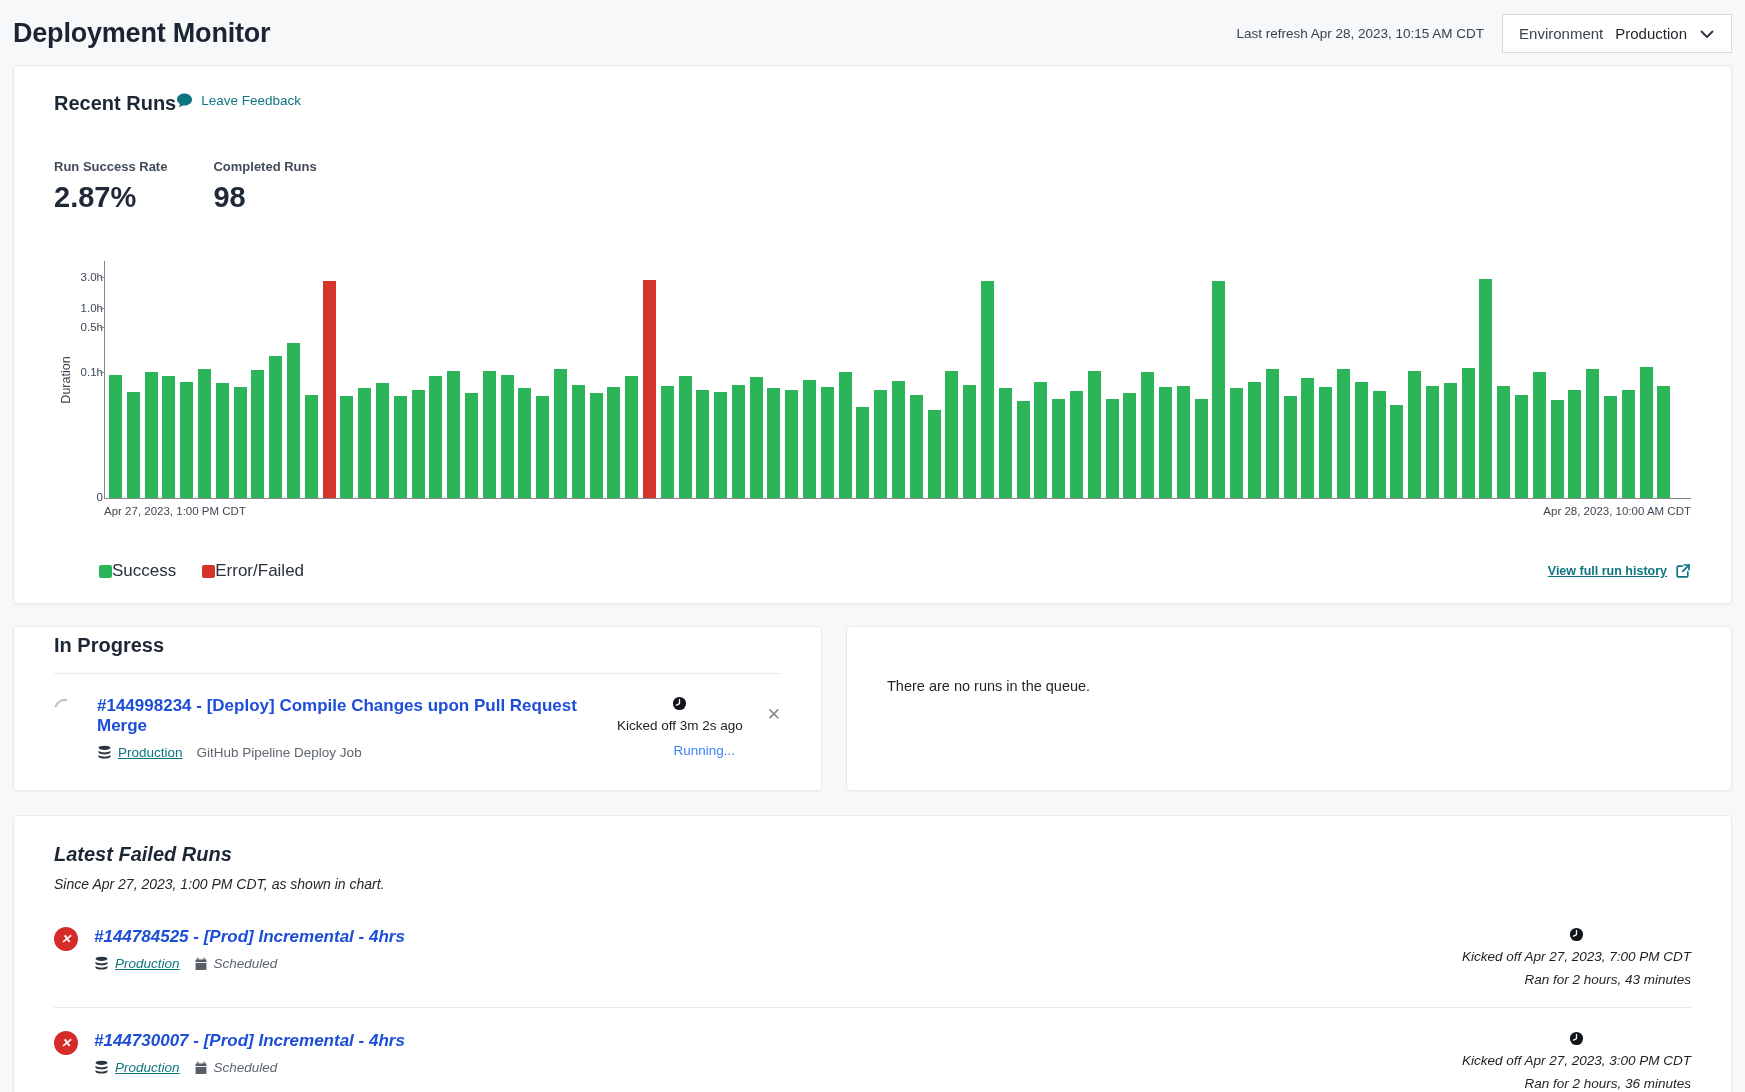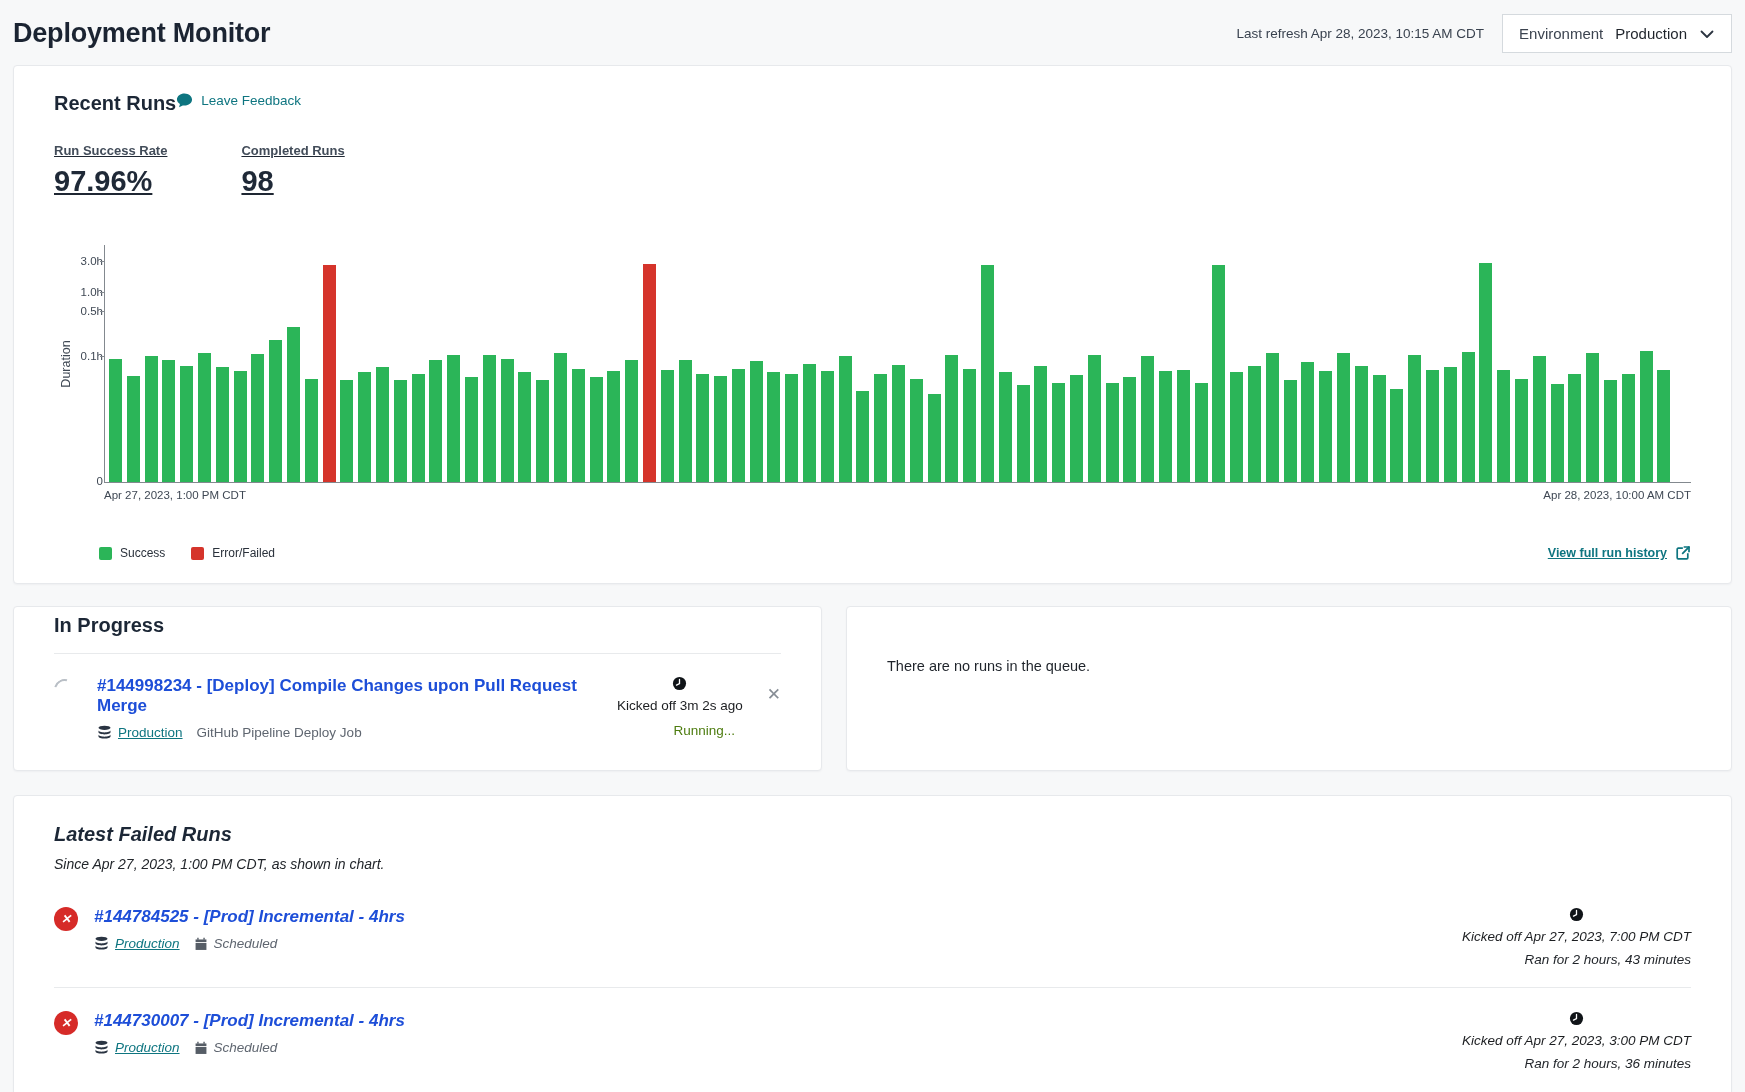--- a/index.html
+++ b/index.html
@@ -29,21 +29,21 @@
   .card {
     background:#fff; border:1px solid #e7e9ec; border-radius:4px;
     box-shadow:0 1px 2px rgba(20,30,40,0.04);
   }
   .card-h2 { font-size:20px; font-weight:bold; color:#1c2736; }
 
   
   .recent-runs { padding:26px 40px 22px 40px; margin-bottom:22px; }
   .rr-head { display:flex; align-items:flex-start; justify-content:flex-start; }
   .feedback-link { display:flex; align-items:center; gap:8px; font-size:13.5px; color:#0e7580; cursor:pointer; }
-  .stats { display:flex; gap:74px; margin-top:28px;text-decoration:underline; }
+  .stats { display:flex; gap:46px; margin-top:44px; }
   .stat-label { font-size:13px; font-weight:bold; color:#424c59; }
   .stat-value { font-size:29px; font-weight:bold; color:#1f2937; margin-top:7px; }
 
   
   .chart-wrap { margin-top:47px; }
   .plot-row { display:flex; }
   .y-gutter { width:50px; position:relative; height:238px; }
   .y-axis-title {
     position:absolute; left:-12px; top:50%;
     transform:translateY(-50%) rotate(-90deg);
@@ -57,21 +57,21 @@
   .bar { width:13px; background:#2bb558; }
   .bar.failed { background:#d5342b; }
   .y-tick-label {
     position:absolute; right:1px; font-size:11.5px; color:#3f4854; line-height:1;
   }
   .y-tick-mark { position:absolute; right:0; width:4px; height:1px; background:#83898f; }
   .x-labels { display:flex; justify-content:space-between; margin-left:50px; margin-top:6px;
     font-size:11.5px; color:#3f4854; }
   .legend-row { display:flex; align-items:center; justify-content:space-between; margin-top:44px; }
   .legend { display:flex; align-items:center; gap:26px; margin-left:45px; }
-  .legend-item { display:flex; align-items:center; gap:8px; font-size:12px; color:#2a313b; }
+  .legend-item { display:flex; align-items:center; font-size:17px; color:#2a313b; }
   .swatch { width:13px; height:13px; border-radius:2px; display:inline-block; }
   .view-history { display:flex; align-items:center; gap:8px; cursor:pointer; }
   .view-history a { font-size:12.5px; color:#0e7580; font-weight:bold; text-decoration:underline; }
 
   
   .mid-row { display:flex; gap:24px; margin-bottom:24px; }
   .in-progress { width:809px; padding:7px 40px 30px 40px; }
   .in-queue { flex:1; padding:25px 40px; }
   .ip-divider { height:1px; background:#e8eaec; margin-top:16px; }
   .ip-row { display:flex; margin-top:22px; }
@@ -82,21 +82,21 @@
   }
   .ip-main { margin-left:22px; flex:1; }
   .run-title { font-size:17px; font-weight:bold; color:#1d4ed8; }
   .run-subrow { display:flex; align-items:center; gap:14px; margin-top:9px; }
   .tag { display:flex; align-items:center; gap:6px; }
   .prod-link { font-size:13.5px; color:#0e7580; text-decoration:underline; cursor:pointer; }
   .muted { font-size:13.5px; color:#5f6670; }
   .ip-right { display:flex; flex-direction:column; align-items:flex-end; gap:10px; }
   .kicked { display:flex; align-items:center; gap:7px; font-size:13.5px; color:#1c1e21; white-space:nowrap;flex-direction:column; }
   .close-btn { font-size:17px; color:#878e96; cursor:pointer; margin-left:24px; line-height:1; }
-  .running { font-size:13.5px; color:#4d7c0f; margin-right:46px; }
+  .running { font-size:13.5px; color:#3b82f6; margin-right:46px; }
   .queue-msg { font-size:14.5px; color:#1f242b; margin-top:26px; }
 
   
   .latest-failed { padding:27px 40px 30px 40px;font-style:italic; }
   .lf-sub { font-size:14px; color:#22262b; margin-top:10px; }
   .fail-row { display:flex; justify-content:space-between; padding:23px 0 20px 0; }
   .fail-row + .fail-row { border-top:1px solid #e8eaec; }
   .fail-left { display:flex; }
   .err-badge {
     width:24px; height:24px; border-radius:50%; background:#d62b28;
@@ -136,21 +136,21 @@
             <path d="M8 1.3c-3.9 0-7.1 2.5-7.1 5.6 0 1.8 1.1 3.5 2.8 4.5l-.8 3 3.5-1.7c.5.1 1 .1 1.6.1 3.9 0 7.1-2.5 7.1-5.7S11.9 1.3 8 1.3z"></path>
           </svg>
       </span>
       <span>Leave Feedback</span>
     </div>
   </div>
 
   <div class="stats">
     <div>
       <div class="stat-label">Run Success Rate</div>
-      <div class="stat-value">97.96%</div>
+      <div class="stat-value">2.87%</div>
     </div>
     <div>
       <div class="stat-label">Completed Runs</div>
       <div class="stat-value">98</div>
     </div>
   </div>
 
   <div class="chart-wrap">
     <div class="plot-row">
       <div class="y-gutter">

